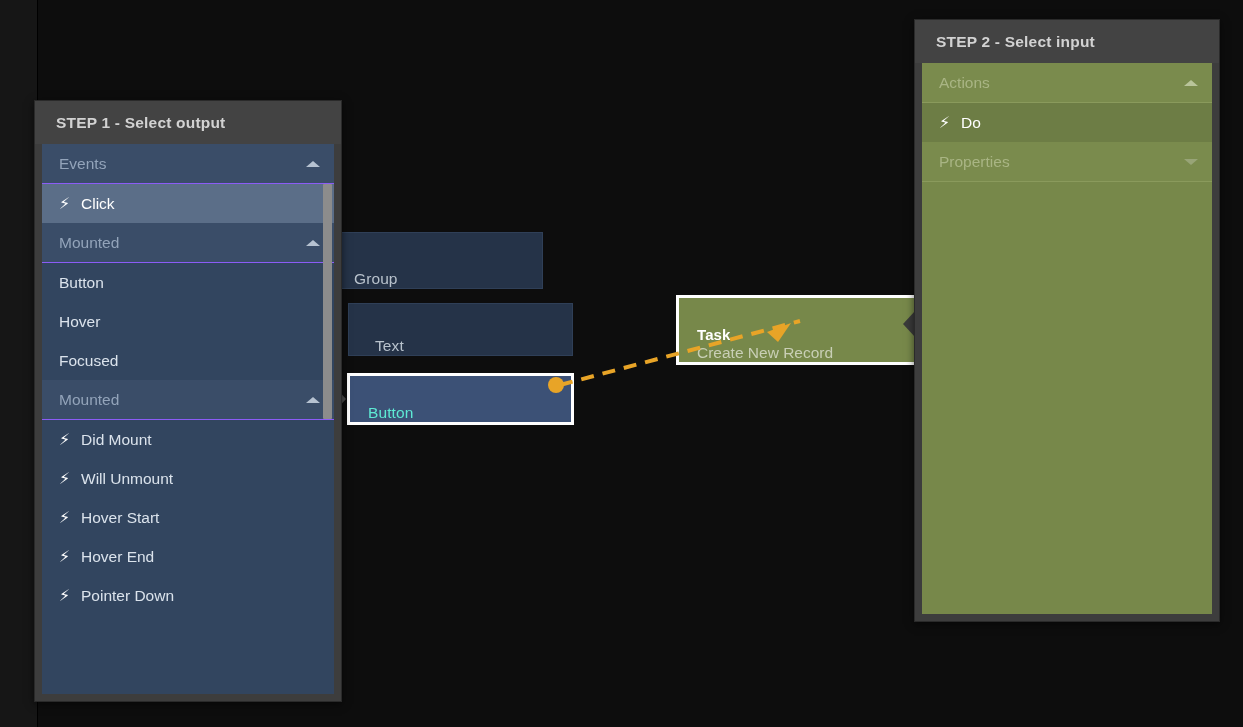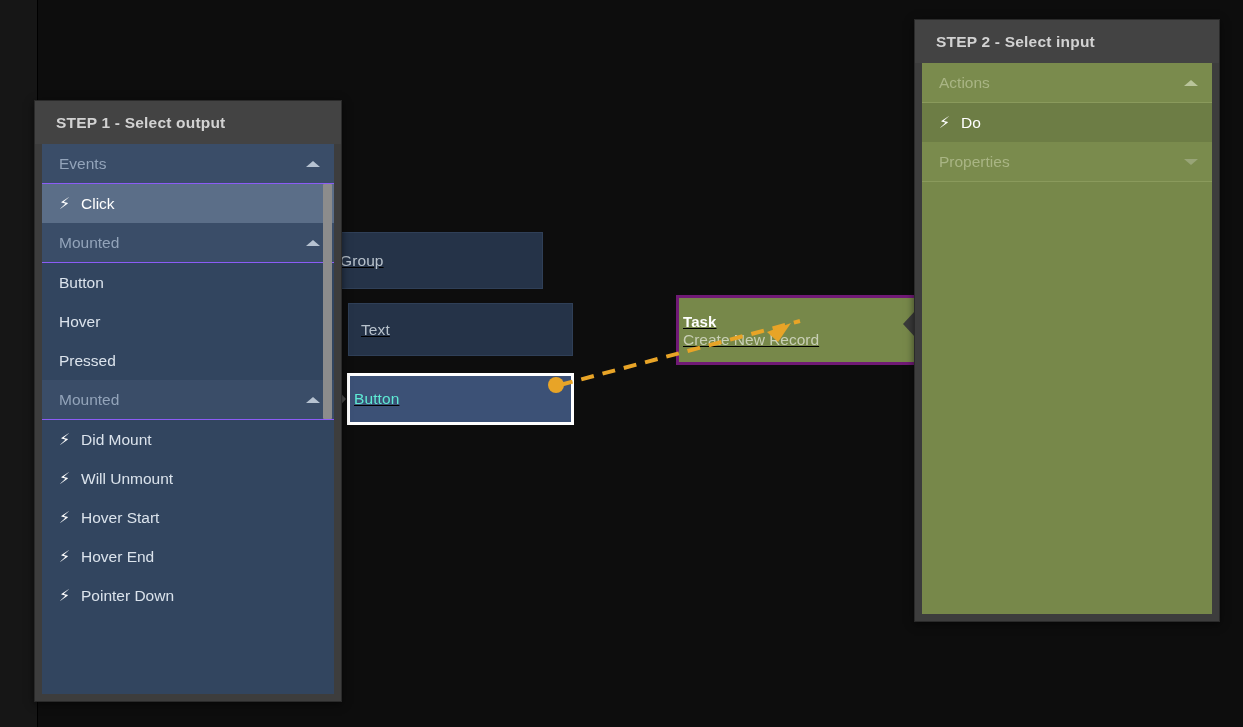--- a/index.html
+++ b/index.html
@@ -38,23 +38,22 @@
     height: 727px;
     background: #000;
   }
 
   
   .node {
     position: absolute;
     box-sizing: border-box;
     display: flex;
     flex-direction: column;
-    justify-content: center;
-    padding-left: 4px;
-    text-decoration: underline;
+    justify-content: flex-end;
+    padding-left: 18px;
   }
   .node-title {
     font-size: 15.5px;
     letter-spacing: .1px;
     line-height: 18px;
   }
   .node-sub {
     font-size: 15.5px;
     line-height: 18px;
   }
@@ -76,21 +75,21 @@
   .node-button {
     left: 347px; top: 373px; width: 227px; height: 52px;
     background: #3c5176;
     border: 3px solid #ffffff;
   }
   .node-button .node-title { color: #5eead4; }
 
   .node-task {
     left: 676px; top: 295px; width: 249px; height: 70px;
     background: #77884a;
-    border: 3px solid #701a75;
+    border: 3px solid #ffffff;
     padding-top: 2px;
   }
   .node-task .node-title { color: #ffffff; font-weight: bold; font-size: 15px;}
   .node-task .node-sub { color: #c9cfb6; font-size: 15.5px; }
 
   
   .port-tri {
     position: absolute;
     width: 0; height: 0;
   }
@@ -273,21 +272,21 @@
           <span class="sec-label">Mounted</span>
           <span class="chev chev-up"></span>
         </div>
         <div class="row">
           <span class="row-label">Button</span>
         </div>
         <div class="row">
           <span class="row-label">Hover</span>
         </div>
         <div class="row">
-          <span class="row-label">Pressed</span>
+          <span class="row-label">Focused</span>
         </div>
 
         <div class="sec-head">
           <span class="sec-label">Mounted</span>
           <span class="chev chev-up"></span>
         </div>
         <div class="row">
           <span class="bolt">⚡</span>
           <span class="row-label">Did Mount</span>
         </div>

